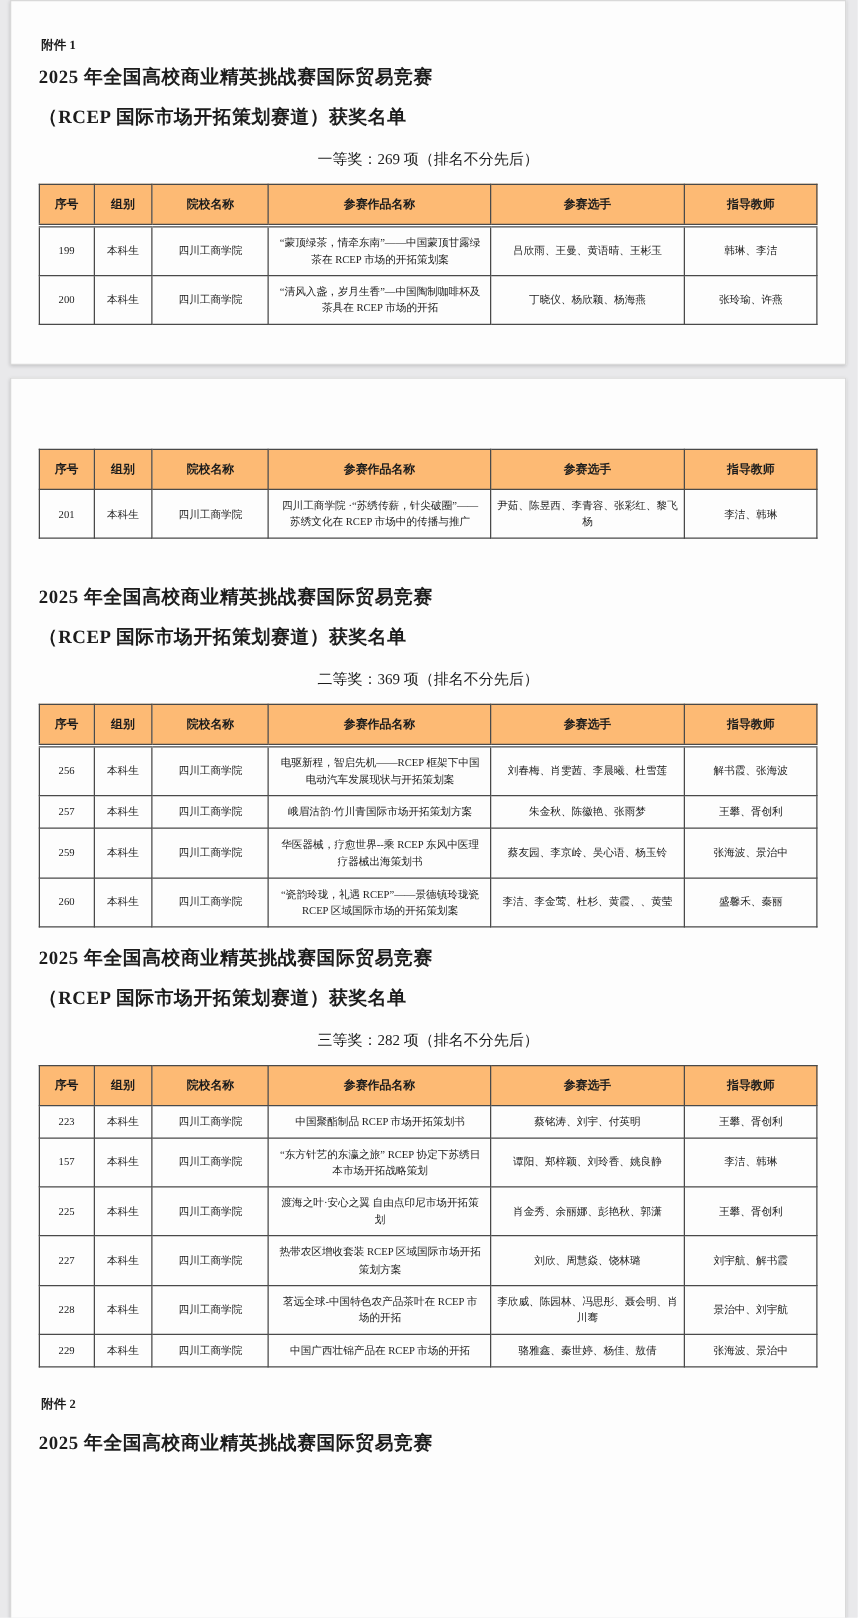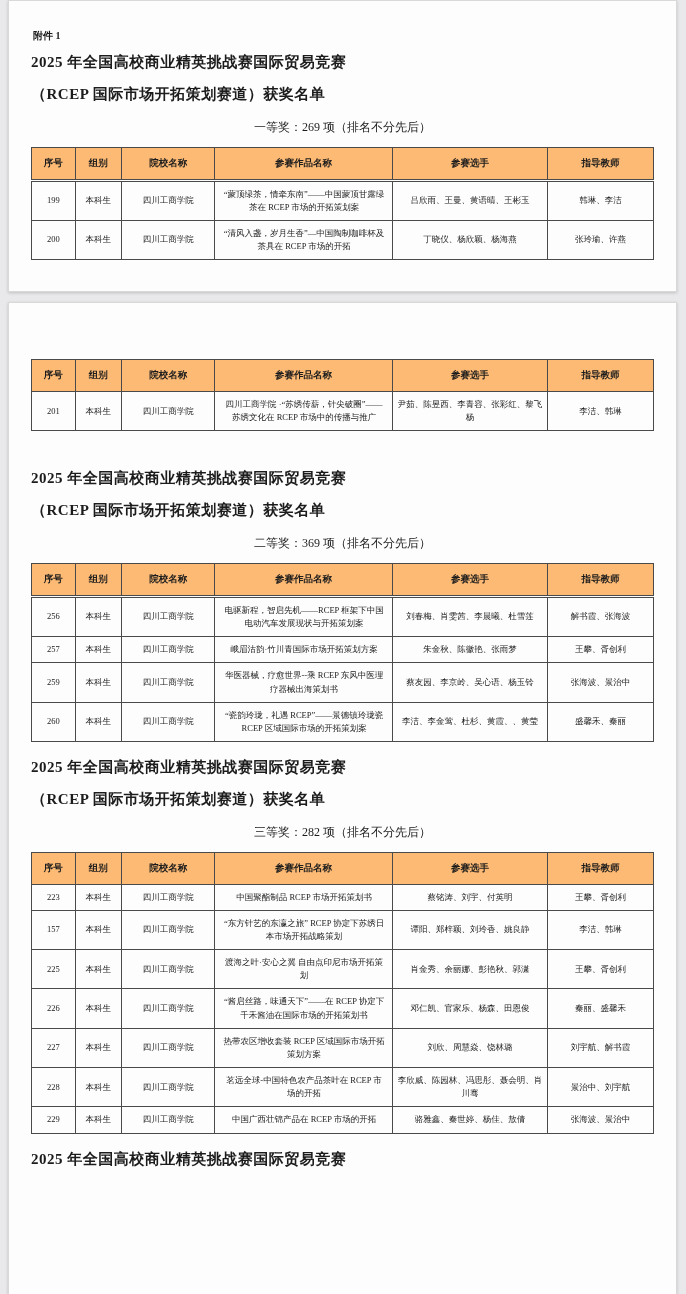--- a/index.html
+++ b/index.html
@@ -243,28 +243,20 @@
           </tr>
           <tr>
             <td>225</td>
             <td>本科生</td>
             <td>四川工商学院</td>
             <td class="work">渡海之叶·安心之翼 自由点印尼市场开拓策划</td>
             <td>肖金秀、余丽娜、彭艳秋、郭潇</td>
             <td>王攀、胥创利</td>
           </tr>
           <tr>
-            <td>226</td>
-            <td>本科生</td>
-            <td>四川工商学院</td>
-            <td class="work">“酱启丝路，味通天下”——在 RCEP 协定下千禾酱油在国际市场的开拓策划书</td>
-            <td>邓仁凯、官家乐、杨森、田恩俊</td>
-            <td>秦丽、盛馨禾</td>
-          </tr>
-          <tr>
             <td>227</td>
             <td>本科生</td>
             <td>四川工商学院</td>
             <td class="work">热带农区增收套装 RCEP 区域国际市场开拓策划方案</td>
             <td>刘欣、周慧焱、饶林璐</td>
             <td>刘宇航、解书霞</td>
           </tr>
           <tr>
             <td>228</td>
             <td>本科生</td>
@@ -278,19 +270,20 @@
             <td>本科生</td>
             <td>四川工商学院</td>
             <td class="work">中国广西壮锦产品在 RCEP 市场的开拓</td>
             <td>骆雅鑫、秦世婷、杨佳、敖倩</td>
             <td>张海波、景治中</td>
           </tr>
         </tbody>
     </table>
   </div>
 
+  <div class="attachment-label in-flow">附件 2</div>
 
   <div class="section tight">
     <div class="doc-title">2025 年全国高校商业精英挑战赛国际贸易竞赛</div>
 
   </div>
 
 </div>
 
 </body></html>

